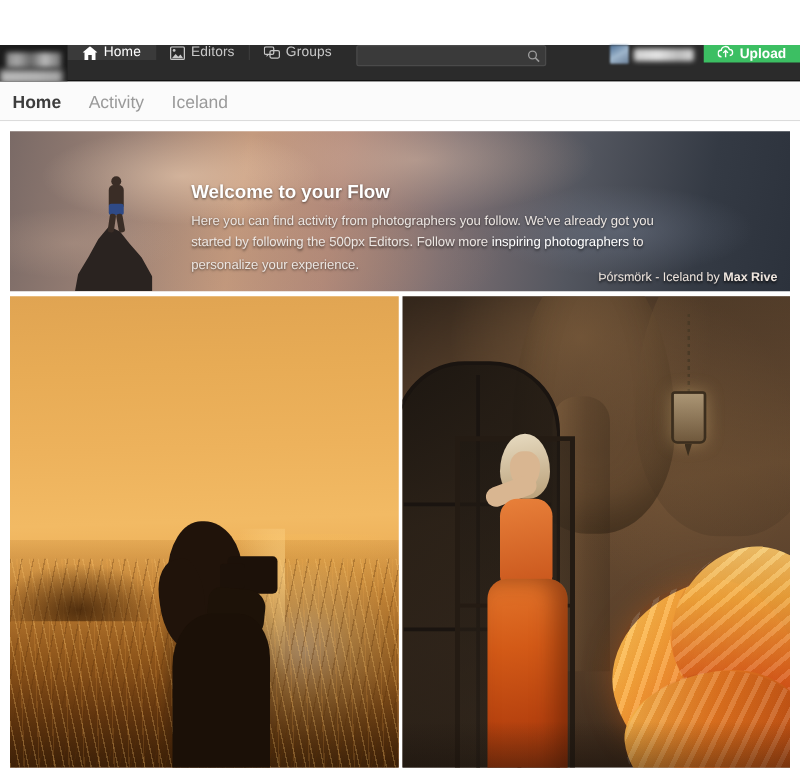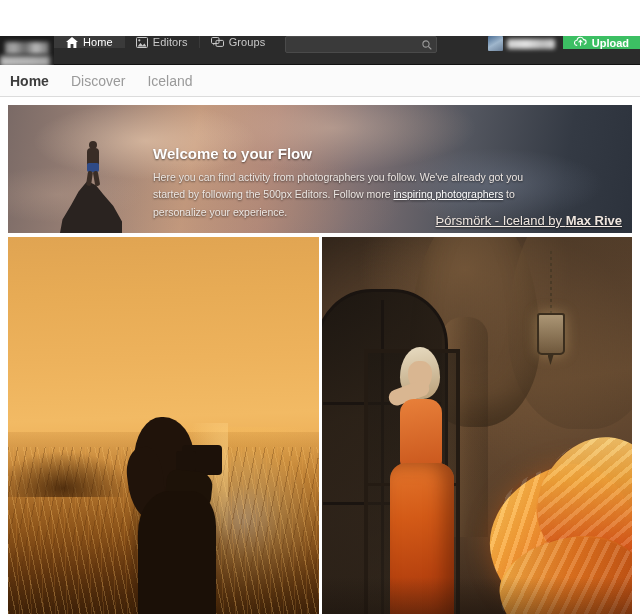--- a/index.html
+++ b/index.html
@@ -231,32 +231,30 @@
   }
   .banner-body {
     color: #ece6e2;
     font-size: 10.5px;
     line-height: 1.65;
     text-shadow: 0 1px 2px rgba(0,0,0,.6);
     max-width: 395px;
   }
   .banner-link {
     color: #ffffff;
-    text-decoration: underline;
     cursor: pointer;
   }
 
   .banner-credit {
     position: absolute;
     right: 10px; bottom: 5px;
     color: #efe6df;
-    font-size: 13px;
+    font-size: 10px;
     text-shadow: 0 1px 2px rgba(0,0,0,.7);
     white-space: nowrap;
-    text-decoration: underline;
   }
   .banner-credit b { font-weight: bold; }
 
   
   .photo-grid {
     display: flex;
     gap: 3px;
     margin-top: 4px;
   }
   .photo {
@@ -575,21 +573,21 @@
     <span>Upload</span>
   </div>
 
 </div>
 
 <div class="tabbar">
   <div class="tab active">
     <span>Home</span>
   </div>
   <div class="tab">
-    <span>Discover</span>
+    <span>Activity</span>
   </div>
   <div class="tab">
     <span>Iceland</span>
   </div>
 </div>
 
 <div class="content">
 
   <div class="banner">
     <div class="banner-clouds"></div>

